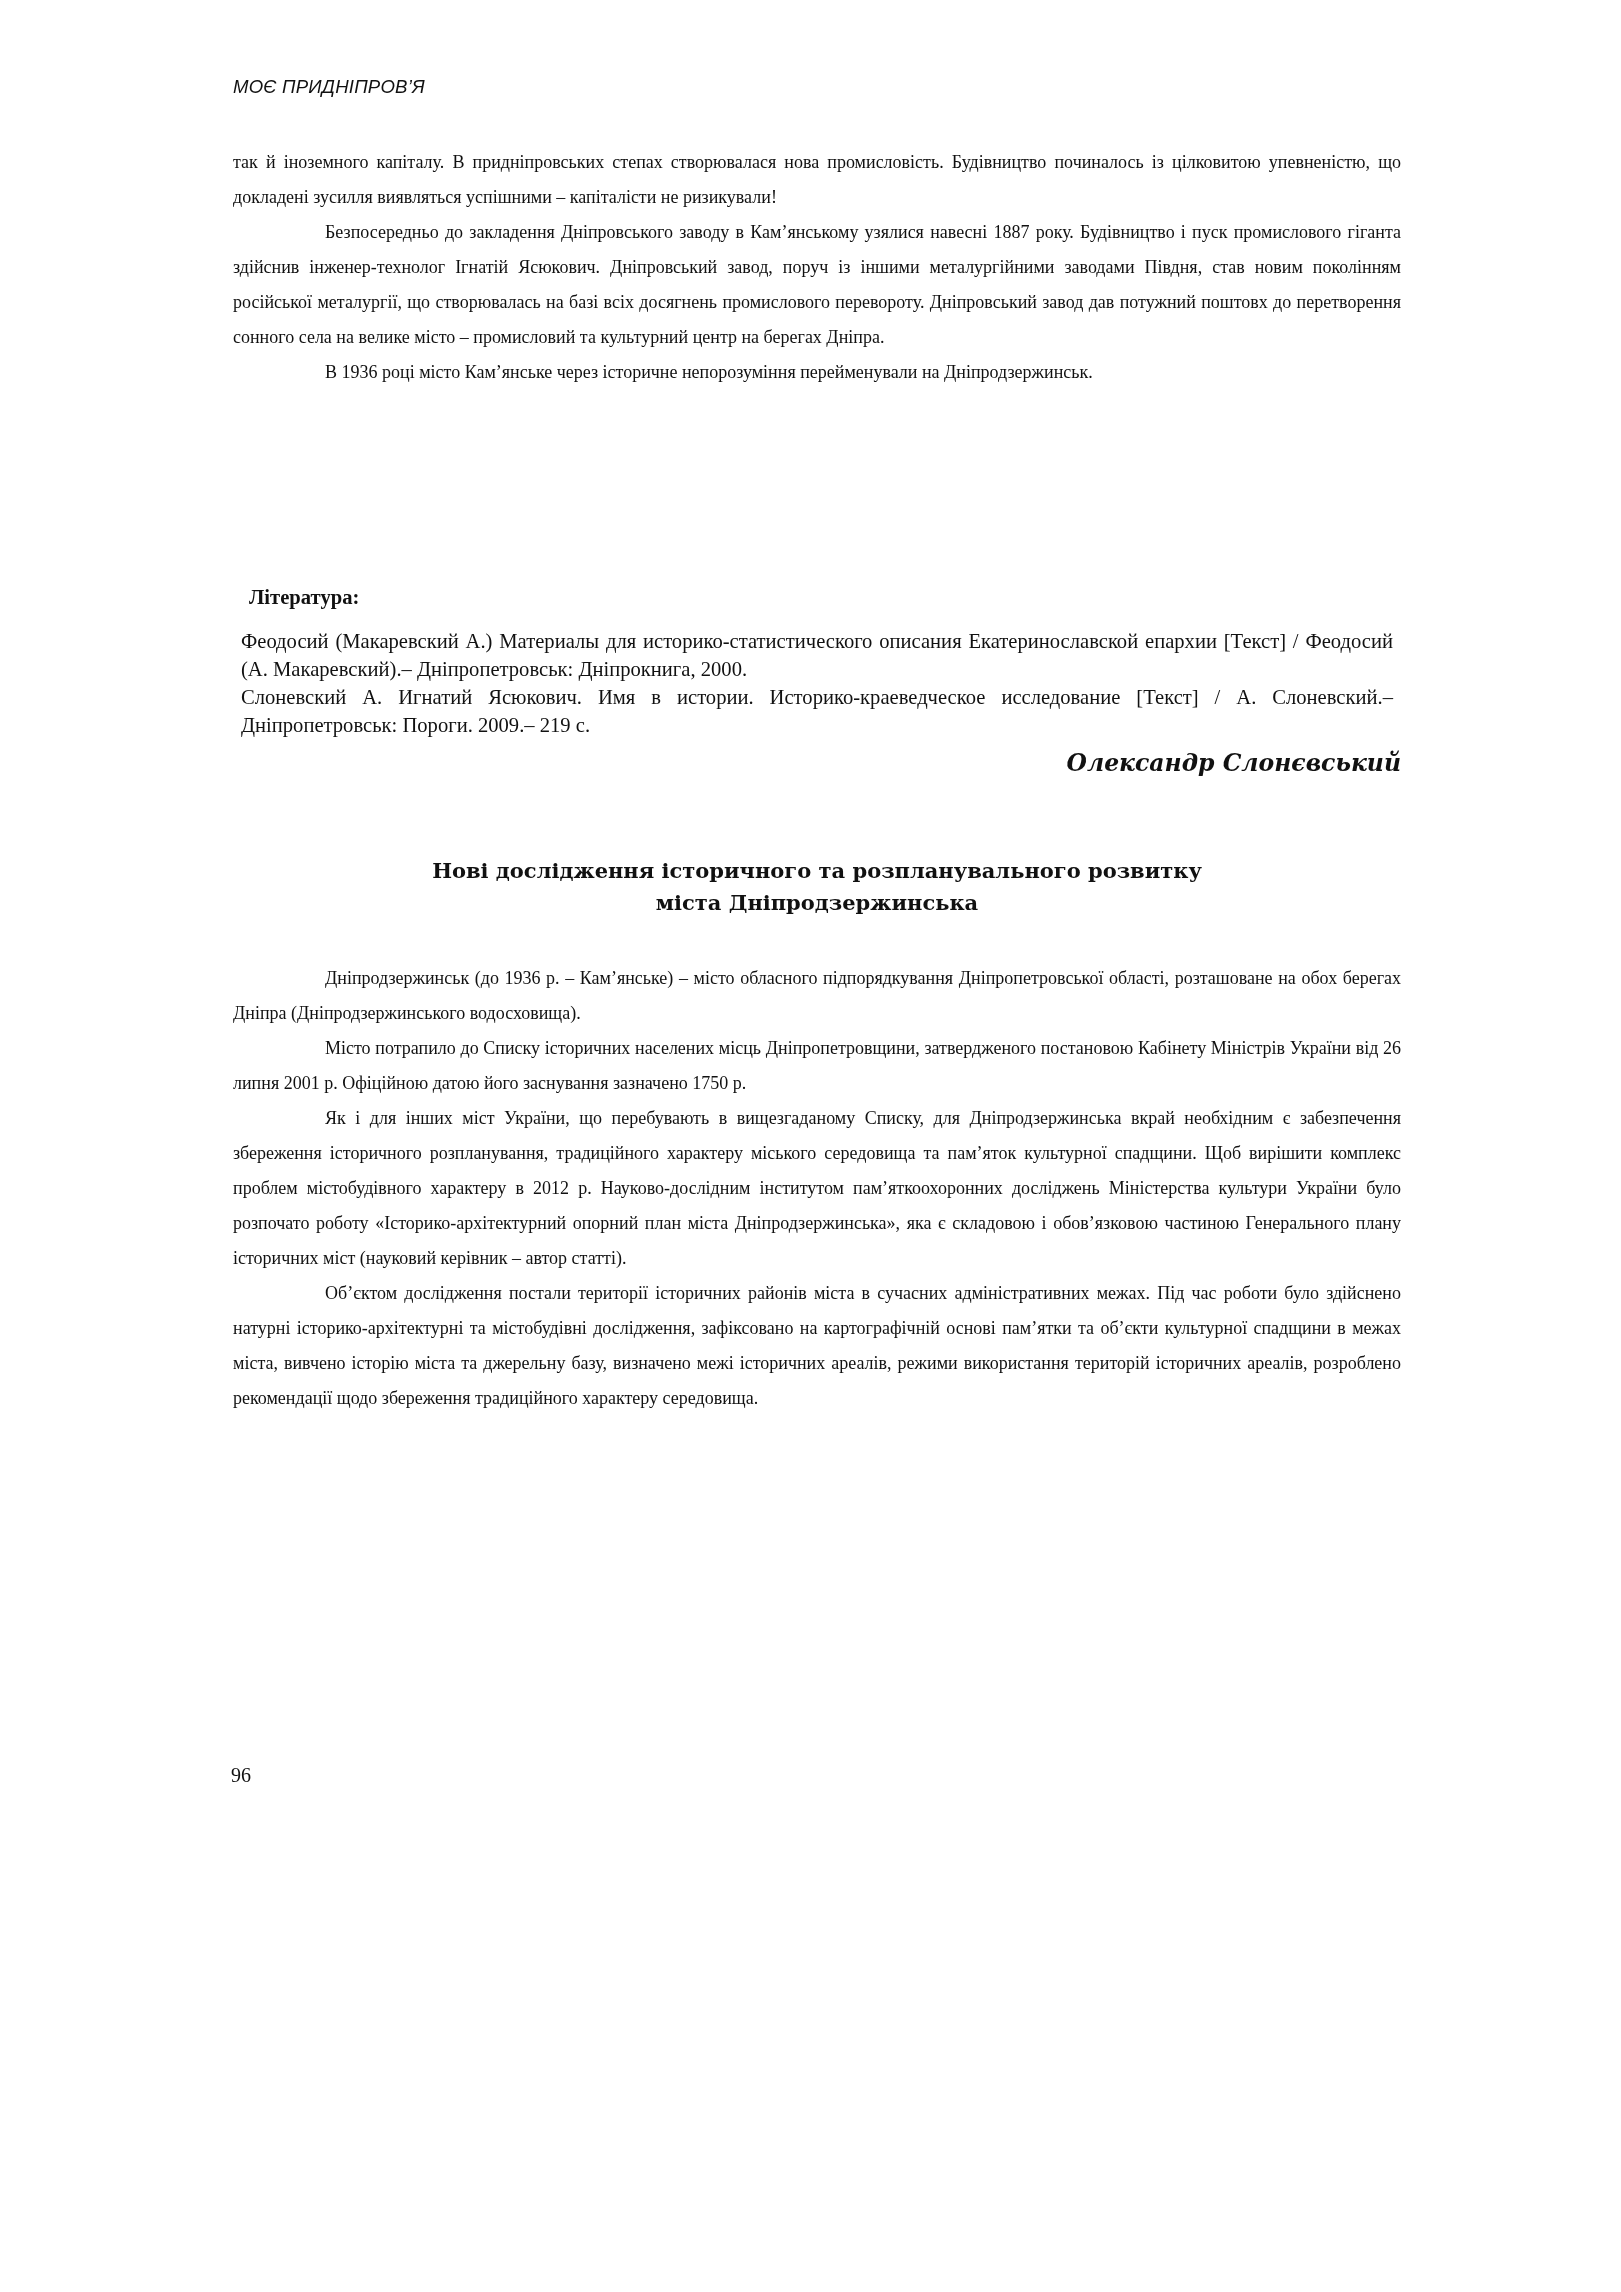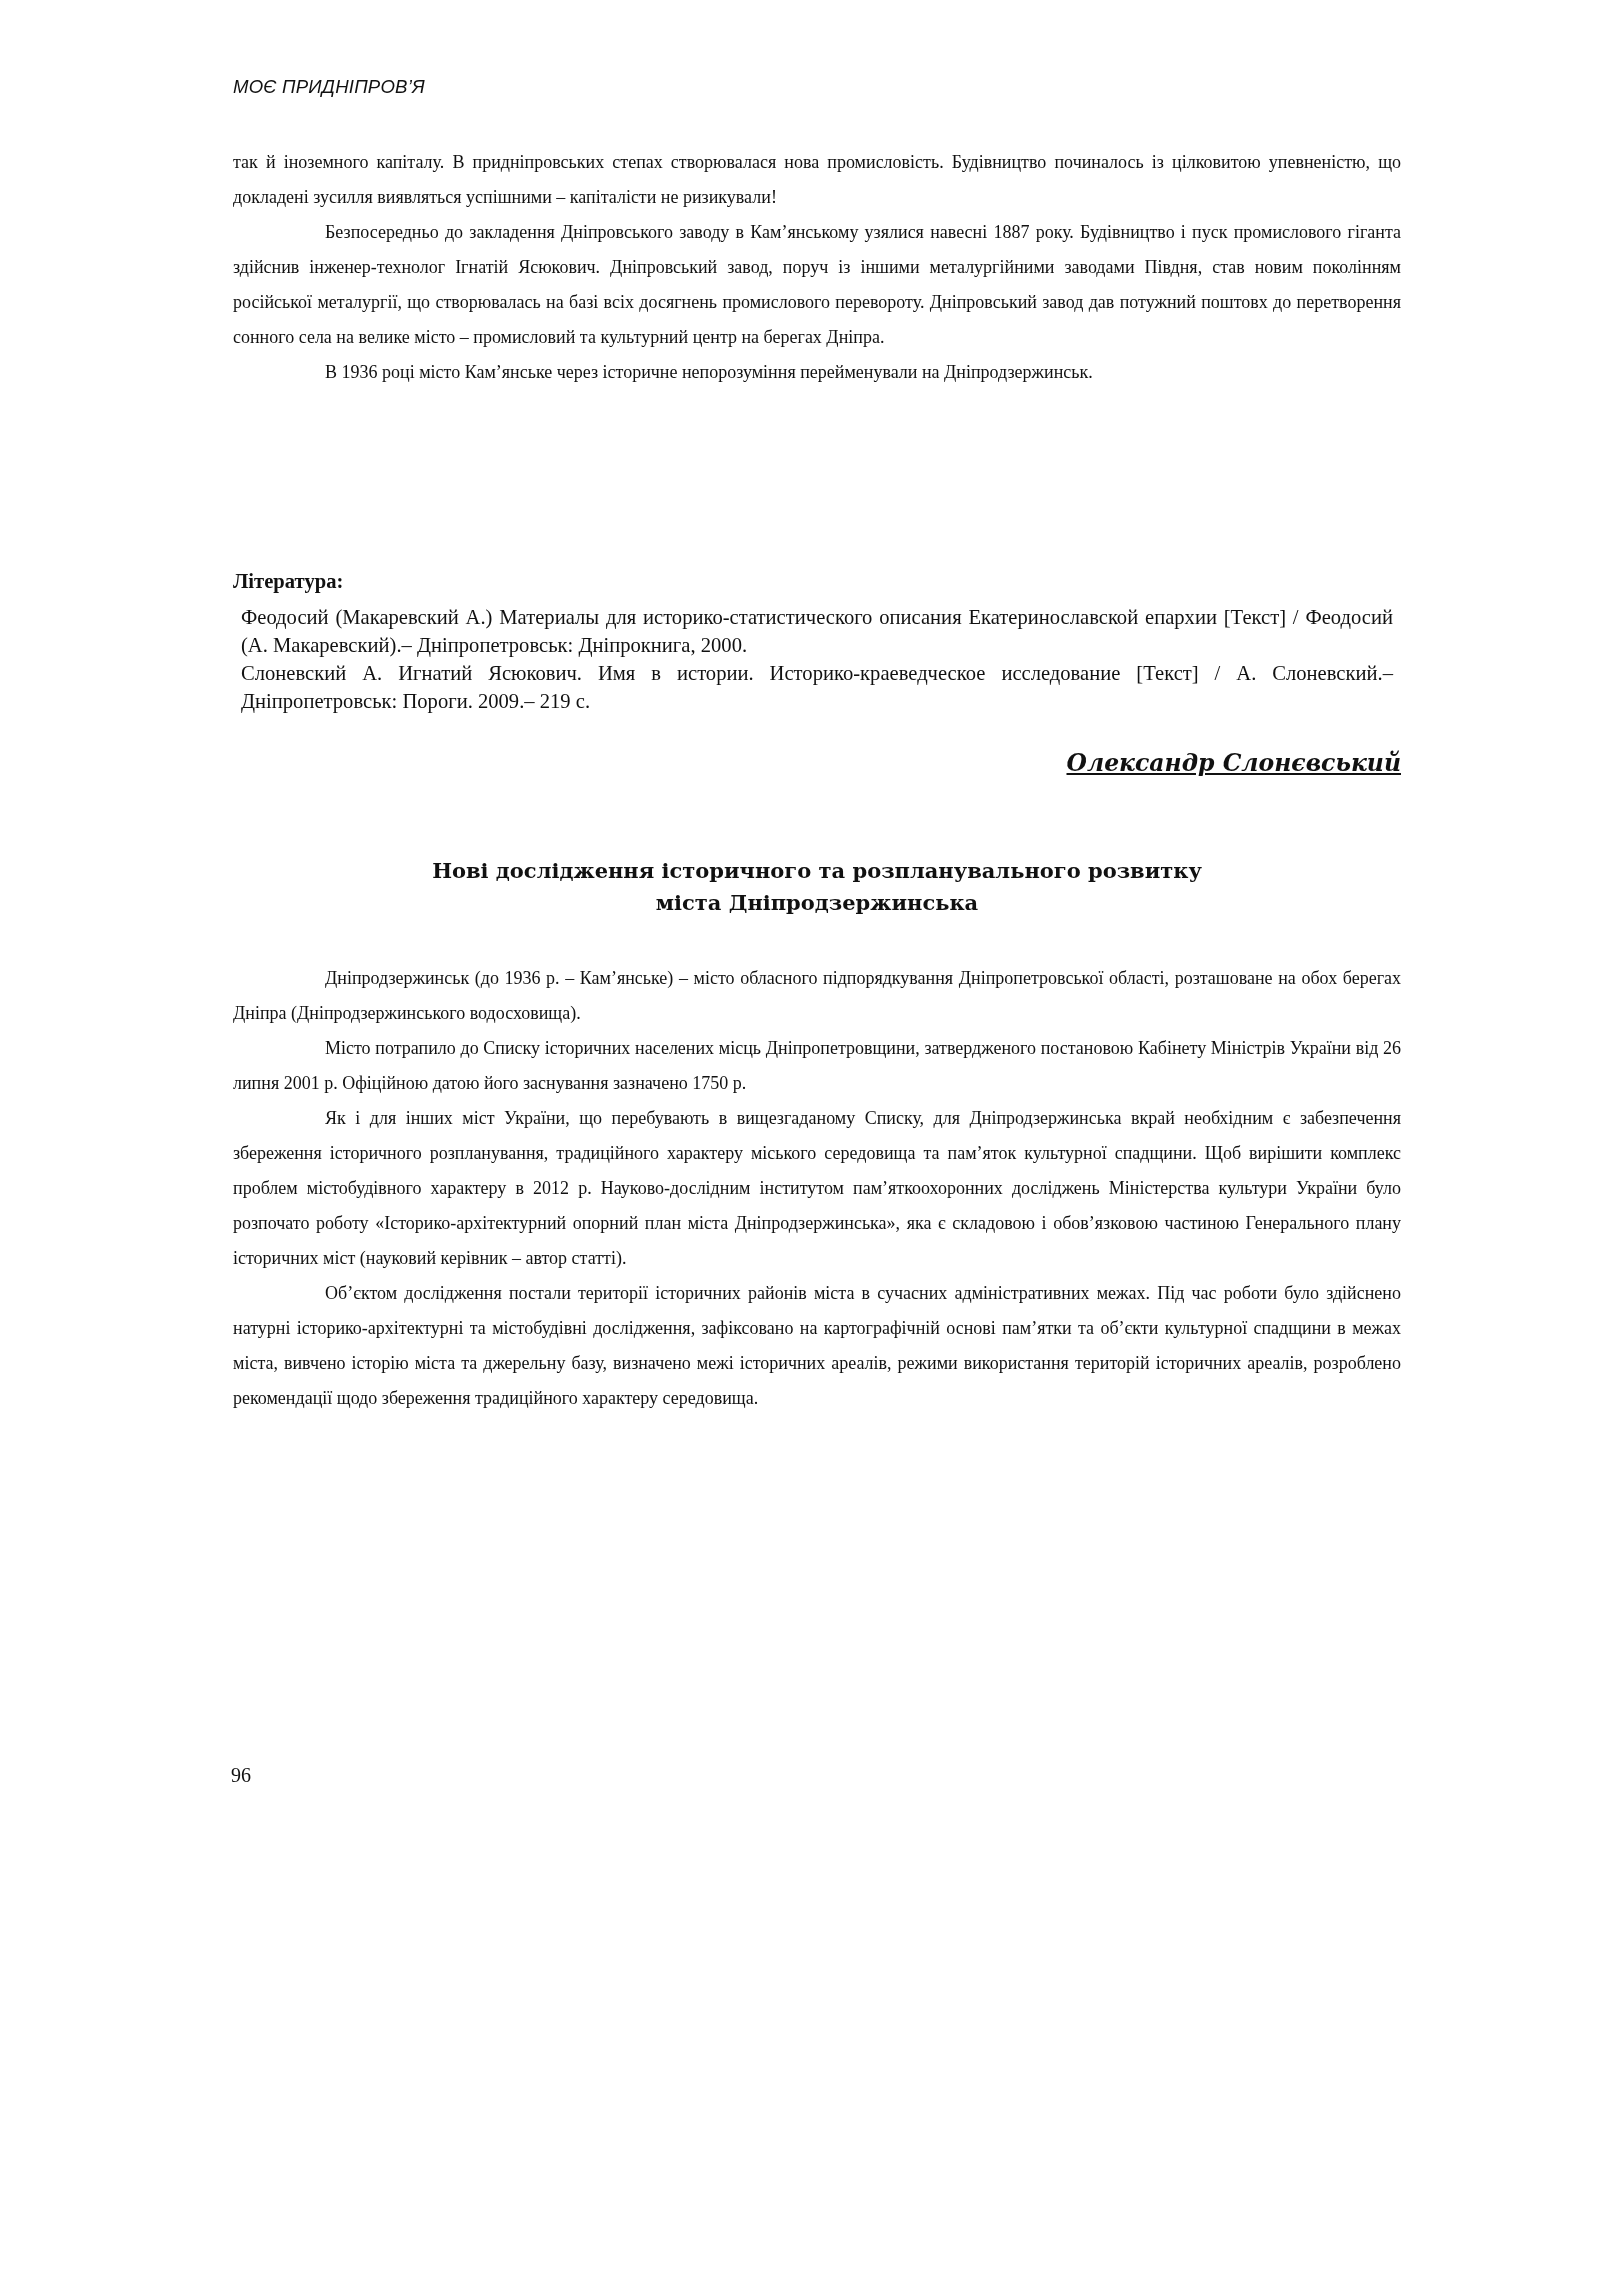--- a/index.html
+++ b/index.html
@@ -11,21 +11,21 @@
     letter-spacing: 0.2px; color: #111;
   }
   .col { position: absolute; left: 233px; width: 1168px; }
   .body-text {
     font-family: "Liberation Serif", serif; font-size: 18px; line-height: 35px;
     text-align: justify; margin: 0;
   }
   .body-text p { margin: 0; }
   .body-text p.indent { text-indent: 92px; }
   .lit-heading {
-    font-family: "Liberation Serif", serif; font-weight: bold; font-size: 20.6px; line-height: 27.4px; margin: 0;
+    font-family: "Liberation Serif", serif; font-weight: bold; font-size: 20.6px; line-height: 27.4px; margin: 16px;
   }
   .lit-list { margin: 8px; padding: 0; list-style: none; }
   .lit-list li {
     font-family: "Liberation Serif", serif; font-size: 20.6px; line-height: 28px; text-align: justify;
   }
   .author {
     font-family: "DejaVu Serif", serif; font-style: italic; font-weight: bold; font-size: 23.5px;
     text-align: right; margin: 0;
   }
   .article-title {
@@ -51,21 +51,21 @@
   </div>
 
   <div class="col" style="top:568px;">
     <p class="lit-heading">Література:</p>
     <ul class="lit-list">
       <li>Феодосий (Макаревский А.) Материалы для историко-статистического описания Екатеринославской епархии [Текст] / Феодосий (А. Макаревский).– Дніпропетровськ: Дніпрокнига, 2000.</li>
       <li>Слоневский А. Игнатий Ясюкович. Имя в истории. Историко-краеведческое исследование [Текст] / А. Слоневский.– Дніпропетровськ: Пороги. 2009.– 219 с.</li>
     </ul>
   </div>
 
-  <div class="col" style="top:749px;text-decoration:underline;">
+  <div class="col" style="top:749px;">
     <p class="author">Олександр Слонєвський</p>
   </div>
 
   <div class="col" style="top:855px;">
     <p class="article-title">Нові дослідження історичного та розпланувального розвитку</p>
     <p class="article-title">міста Дніпродзержинська</p>
   </div>
 
   <div class="col body-text" style="top:961px;">
     <p class="indent">Дніпродзержинськ (до 1936 р. – Кам’янське) – місто обласного підпорядкування Дніпропетровської області, розташоване на обох берегах Дніпра (Дніпродзержинського водосховища).</p>

